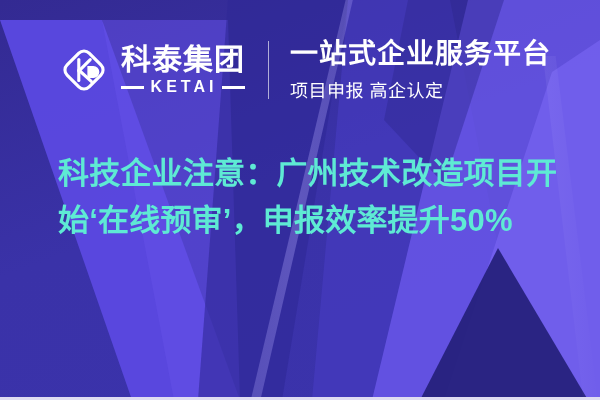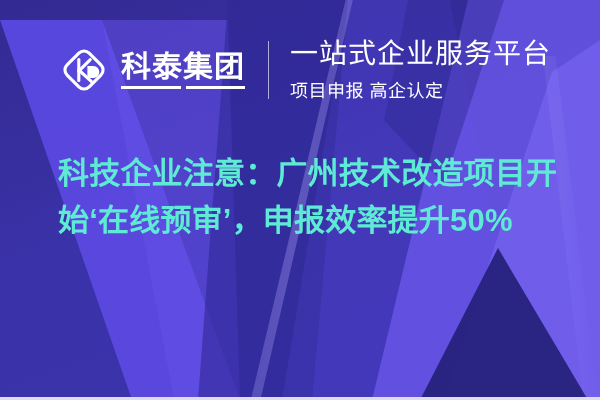--- a/index.html
+++ b/index.html
@@ -174,21 +174,21 @@
     display: flex;
     flex-direction: column;
     justify-content: center;
   }
   .tagline-main {
     color: #ffffff;
     font-size: 28px;
     line-height: 1.12;
     letter-spacing: 1px;
     white-space: nowrap;
-    font-weight: 400;
+    font-weight: 700;
   }
   .tagline-sub {
     color: #ffffff;
     font-size: 18px;
     line-height: 1.2;
     letter-spacing: .5px;
     white-space: nowrap;
     margin-top: 12px;
     font-weight: 400;
   }
@@ -236,20 +236,21 @@
           <path d="M40 30 L40 70"></path>
           <path d="M40 52 L62 30"></path>
           <path d="M40 50 L64 72"></path>
         </g>
         <path d="M58 44 h10 a10 10 0 0 1 0 20 h-10 z" fill="#ffffff" stroke="#ffffff" stroke-width="3"></path>
       </svg>
       <div class="logo-words">
         <div class="logo-cn">科泰集团</div>
         <div class="logo-en-row">
           <span class="logo-dash"></span>
+          <span class="logo-en">KETAI</span>
           <span class="logo-dash"></span>
         </div>
       </div>
     </div>
 
     <div class="divider"></div>
 
     <div class="tagline">
       <div class="tagline-main">一站式企业服务平台</div>
       <div class="tagline-sub">项目申报 高企认定</div>

